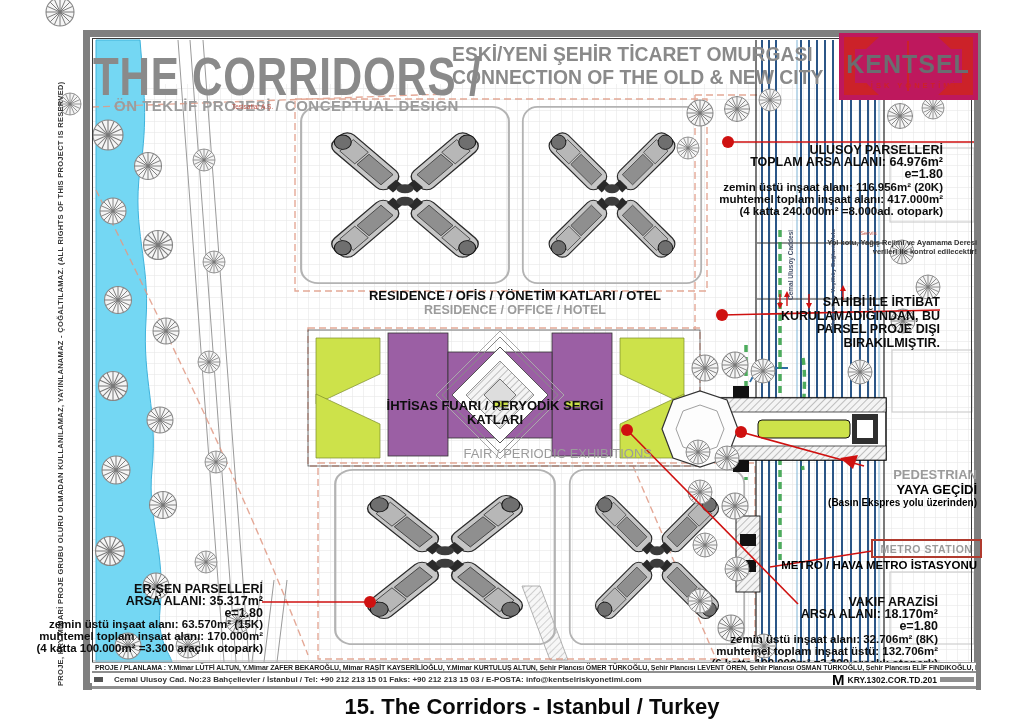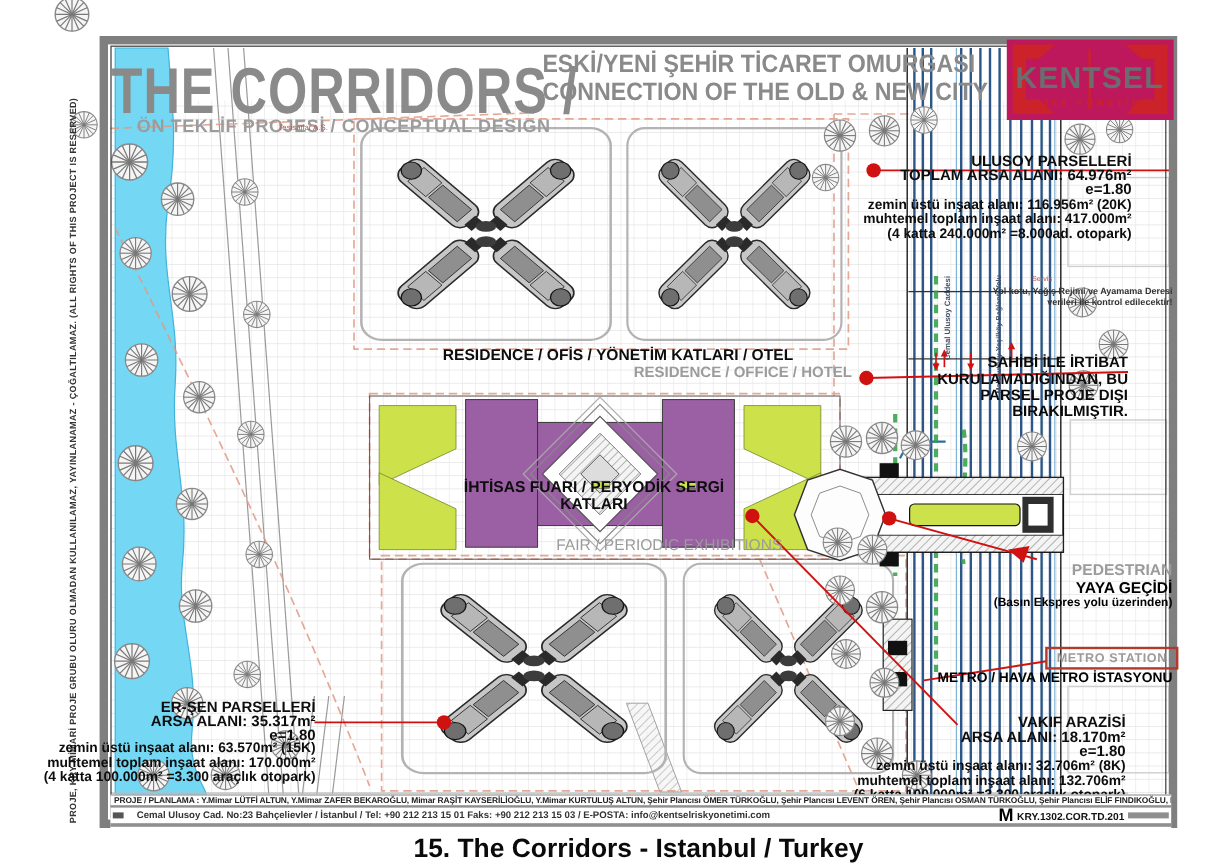--- a/index.html
+++ b/index.html
@@ -14,28 +14,28 @@
              transform:scaleX(.78);transform-origin:left top;white-space:nowrap;letter-spacing:1px;}
   .subtitle{left:94px;top:97px;font-size:15px;font-weight:bold;color:#9c9c9c;letter-spacing:.5px;white-space:nowrap;padding-left:20px;}
   .right-title{left:452px;top:42px;font-size:21px;font-weight:bold;color:#8a8a8a;line-height:23px;
                transform:scaleX(.92);transform-origin:left top;white-space:nowrap;}
   .logo-box{left:839px;top:33px;width:139px;height:67px;background:#be185d;z-index:3;}
   .vtext{writing-mode:vertical-rl;transform:rotate(180deg);white-space:nowrap;}
   .copyright{left:56px;top:118px;width:18px;height:568px;font-size:7.5px;font-weight:bold;color:#333;letter-spacing:.3px;}
   .street{font-size:6.5px;color:#44506a;font-weight:bold;}
   .parcel{font-weight:bold;color:#0d0d0d;line-height:12.2px;font-size:11.5px;white-space:nowrap;}
   .parcel .h{font-size:12.5px;}
-  .ulusoy{right:81px;top:128px;text-align:right;}
+  .ulusoy{right:81px;top:144px;text-align:right;}
   .vakif{right:86px;top:596px;text-align:right;}
   .ersen{left:18px;top:584px;width:245px;text-align:right;line-height:11.8px;}
   .sahibi{right:84px;top:296px;text-align:right;font-weight:bold;font-size:12.5px;line-height:13.5px;color:#0a0a0a;}
   .roadnote{right:47px;top:239px;text-align:right;font-size:7.5px;font-weight:600;color:#333;line-height:8.6px;}
   .residence{left:320px;top:288px;width:390px;text-align:center;font-weight:bold;}
   .residence .tr{font-size:13px;color:#0d0d0d;}
-  .residence .en{font-size:12.5px;color:#9b9b9b;text-align:right;}
+  .residence .en{font-size:12.5px;color:#9b9b9b;}
   .fair{left:355px;top:399px;width:280px;text-align:center;font-weight:bold;font-size:13px;color:#0d0d0d;line-height:13.5px;}
   .fair-en{left:352px;top:446px;width:300px;text-align:right;font-weight:normal;font-size:13px;color:#9b9b9b;}
   .pedestrian{right:47px;top:467px;text-align:right;font-weight:bold;}
   .pedestrian .en{font-size:13px;color:#9b9b9b;}
   .pedestrian .tr{font-size:13px;color:#000;}
   .pedestrian .nt{font-size:10px;color:#000;}
   .metro-box{left:871px;top:539px;width:107px;height:15px;border:2px solid #b03a2e;display:flex;align-items:center;
              justify-content:center;font-size:10.5px;font-weight:bold;color:#9b9b9b;letter-spacing:.5px;background:transparent;}
   .metro-tr{right:47px;top:559px;font-size:11.5px;font-weight:bold;color:#000;}
   .tiny{font-size:6.5px;color:#c0564a;}
@@ -350,21 +350,21 @@
   <div>zemin üstü inşaat alanı: 63.570m² (15K)</div>
   <div>muhtemel toplam inşaat alanı: 170.000m²</div>
   <div>(4 katta 100.000m² =3.300 araçlık otopark)</div>
 </div>
 
 <div class="lbl parcel vakif">
   <div class="h">VAKIF ARAZİSİ</div>
   <div class="h">ARSA ALANI: 18.170m²</div>
   <div class="h">e=1.80</div>
   <div>zemin üstü inşaat alanı: 32.706m² (8K)</div>
-  <div>muhtemel toplam inşaat alanı: 132.706m²</div>
+  <div>muhtemel toplam inşaat üstü: 132.706m²</div>
   <div>(6 katta 100.000m² =3.300 araçlık otopark)</div>
 </div>
 
 <div class="abs footer">
   <div class="credits">PROJE / PLANLAMA : Y.Mimar LÜTFİ ALTUN, Y.Mimar ZAFER BEKAROĞLU, Mimar RAŞİT KAYSERİLİOĞLU, Y.Mimar KURTULUŞ ALTUN, Şehir Plancısı ÖMER TÜRKOĞLU, Şehir Plancısı LEVENT ÖREN, Şehir Plancısı OSMAN TÜRKOĞLU, Şehir Plancısı ELİF FINDIKOĞLU, Mimar ŞEVKİ ÇATLADI</div>
   <div class="addr-row">
     <div class="addr-left">
       <span class="sq"></span>
       <span>Cemal Ulusoy Cad. No:23 Bahçelievler / İstanbul  /  Tel: +90 212 213 15 01 Faks: +90 212 213 15 03  /  E-POSTA: info@kentselriskyonetimi.com</span>
     </div>

